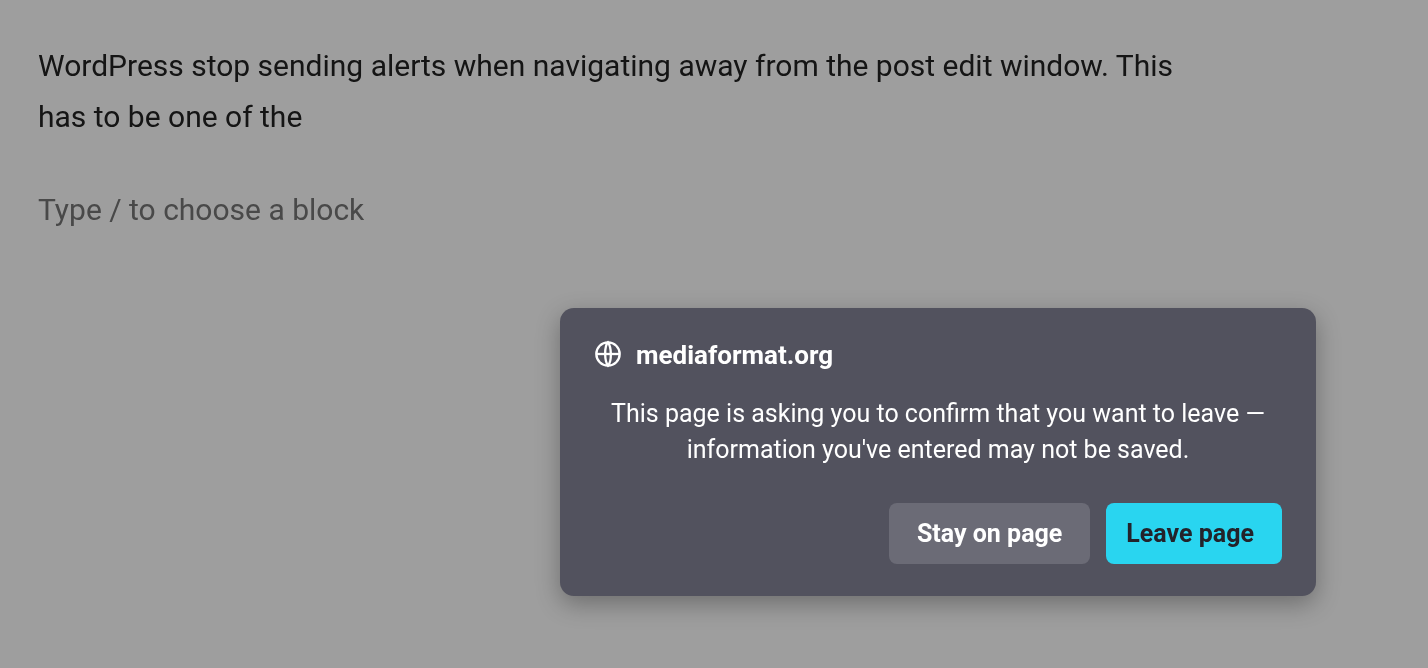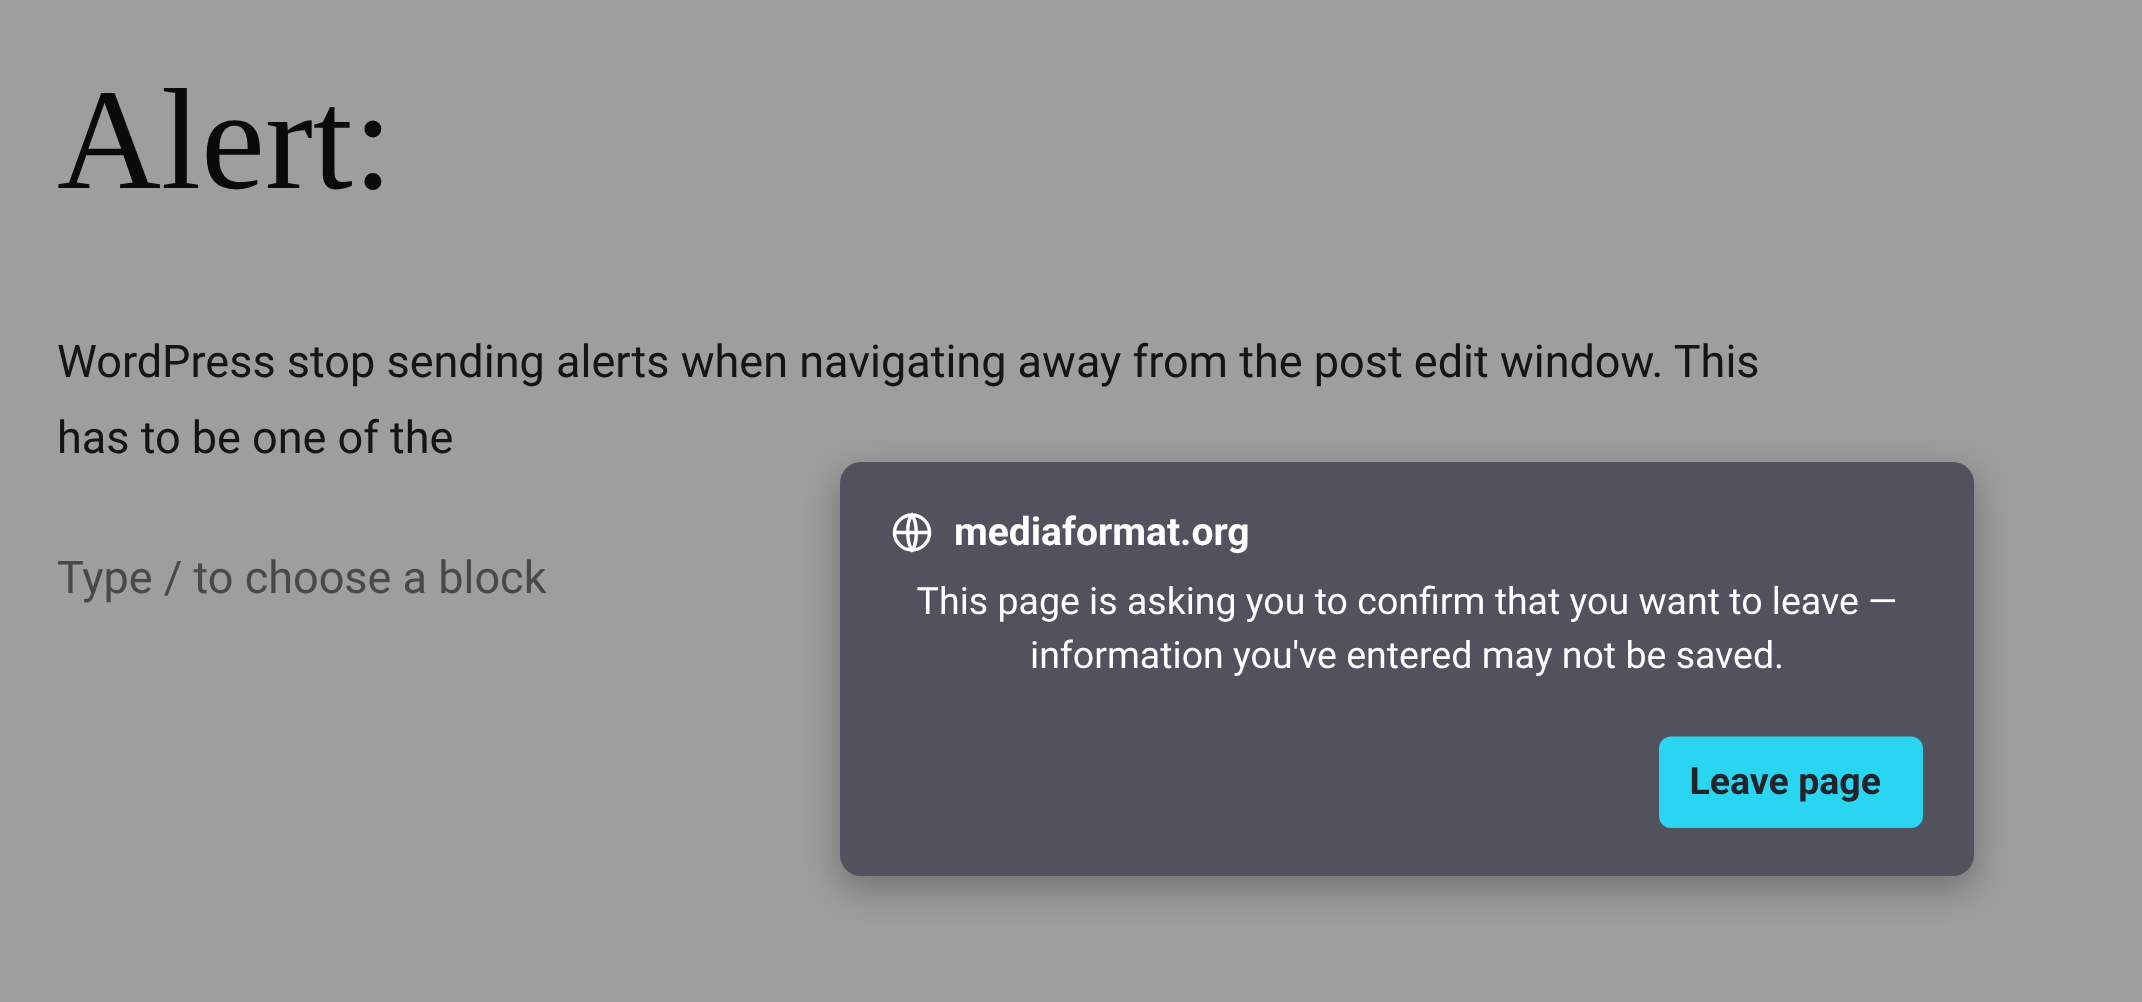--- a/index.html
+++ b/index.html
@@ -44,23 +44,23 @@
       top: 308px;
       width: 756px;
       background: #52525e;
       border-radius: 14px;
       padding: 32px 34px;
       color: #fff;
       box-shadow: 0 8px 24px rgba(0,0,0,0.3);
     }
     .dialog-header {
       display: flex;
-      align-items: center;
+      align-items: flex-start;
       gap: 14px;
-      margin-bottom: 14px;
+      margin-bottom: 26px;
     }
     .dialog-header .icon-wrap {
       width: 28px;
       height: 28px;
       flex: 0 0 auto;
       display: flex;
       align-items: center;
       justify-content: center;
     }
     .dialog-header .site {
@@ -96,35 +96,35 @@
     .btn-primary {
       background: #29d5f0;
       color: #23232b;
       padding-left: 20px;
     }
   </style>
 </head>
 <body>
 
 <div class="editor-content">
-  <h1 class="title">Alert:</h1>
   <p class="body-text">WordPress stop sending alerts when navigating away from the post edit window. This has to be one of the</p>
   <p class="placeholder">Type / to choose a block</p>
 </div>
 
 <div class="overlay"></div>
 
 <div class="dialog">
   <div class="dialog-header">
     <span class="icon-wrap">
       <svg viewBox="0 0 24 24" width="28" height="28" fill="none" stroke="#ffffff" stroke-width="2">
         <circle cx="12" cy="12" r="10"></circle>
         <line x1="2" y1="12" x2="22" y2="12"></line>
         <path d="M12 2 C15 6 15.5 18 12 22 C9 18 8.5 6 12 2 Z"></path>
       </svg>
     </span>
     <span class="site">mediaformat.org</span>
   </div>
   <p class="dialog-message">This page is asking you to confirm that you want to leave — information you've entered may not be saved.</p>
   <div class="dialog-actions">
+    <button class="btn btn-secondary">Stay on page</button>
     <button class="btn btn-primary">Leave page</button>
   </div>
 </div>
 
 </body></html>

